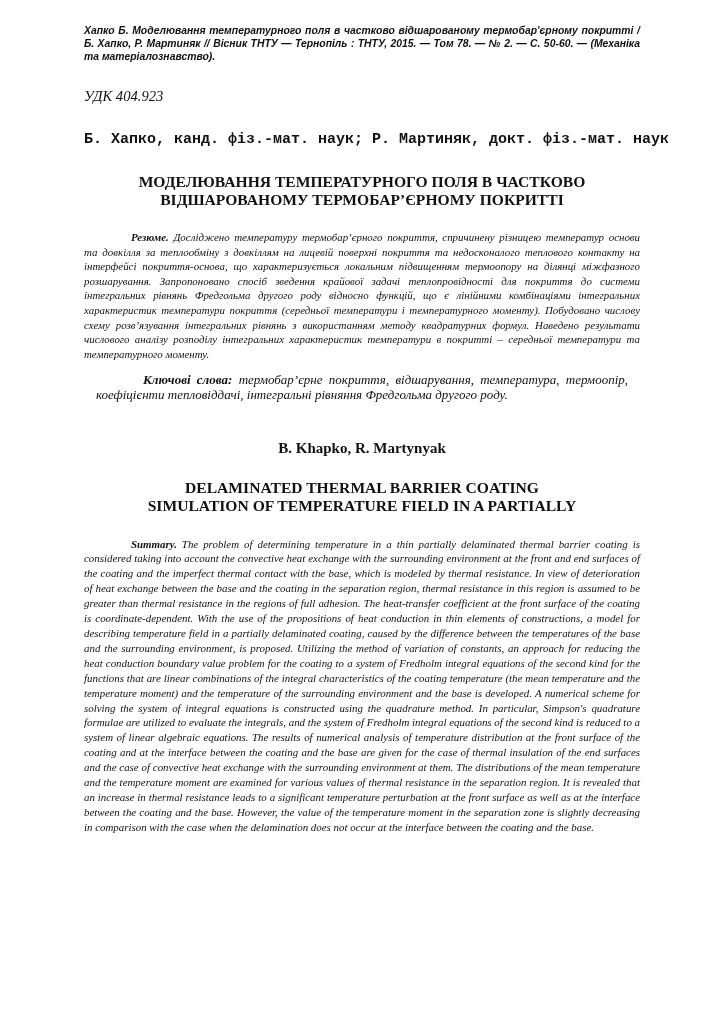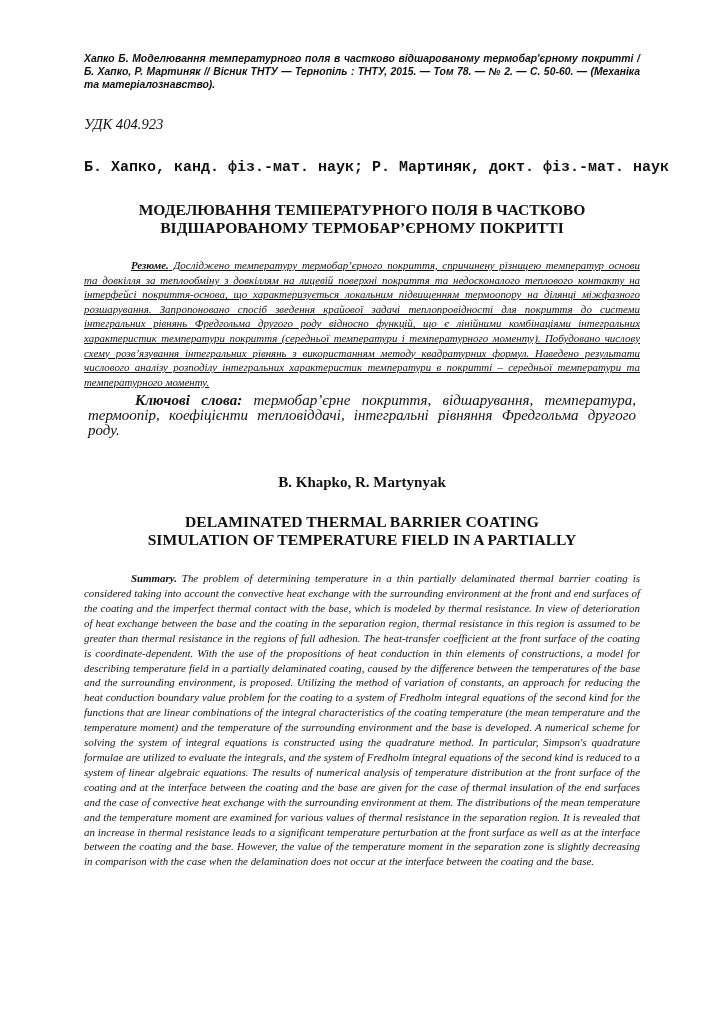--- a/index.html
+++ b/index.html
@@ -1,17 +1,17 @@
 <!DOCTYPE html>
 <html><head>
 <meta charset="utf-8">
 <style>
   html, body { margin: 0; padding: 0; background: #ffffff; }
   body { width: 724px; height: 1024px; position: relative; overflow: hidden; color: #111; }
-  .page { position: absolute; left: 84px; top: 52px; width: 556px; }
+  .page { position: absolute; left: 84px; top: 24px; width: 556px; }
   .citation {
     font-family: "Liberation Sans", sans-serif; font-weight: bold; font-style: italic;
     font-size: 10.4px; line-height: 13px; text-align: justify; margin: 0;
   }
   .udk {
     font-family: "Liberation Serif", serif; font-style: italic; font-size: 14.6px;
     margin: 24px 0 0 0; line-height: 18px;
   }
   .authors-ua {
     font-family: Liberation Mono, monospace; font-weight: bold; font-size: 15px;
@@ -20,26 +20,26 @@
   .institute {
     font-family: "Liberation Serif", serif; font-style: italic; font-size: 15.4px;
     text-align: center; margin: 20px 0 0 0; line-height: 18px;
   }
   .title-ua {
     font-family: "Liberation Serif", serif; font-weight: bold; font-size: 15.6px;
     text-align: center; margin: 24px 0 0 0; line-height: 18px;
   }
   .abstract {
     font-family: "Liberation Serif", serif; font-style: italic; font-size: 10.9px;
-    line-height: 14.6px; text-align: justify; margin: 21px 0 0 0; text-align-last: left; text-decoration: underline;
+    line-height: 14.6px; text-align: justify; margin: 21px 0 0 0; text-align-last: left;
   }
   .abstract .lead { font-weight: bold; padding-left: 47px; }
   .keywords {
-    font-family: "Liberation Serif", serif; font-style: italic; font-size: 15px;
-    line-height: 14.6px; text-align: justify; margin: 4px; text-align-last: left;
+    font-family: "Liberation Serif", serif; font-style: italic; font-size: 13px;
+    line-height: 14.6px; text-align: justify; margin: 12px; text-align-last: left;
   }
   .keywords .lead { font-weight: bold; padding-left: 47px; }
   .authors-en {
     font-family: "Liberation Serif", serif; font-weight: bold; font-size: 15px;
     text-align: center; margin: 36px 0 0 0; line-height: 18px;
   }
   .title-en {
     font-family: "Liberation Serif", serif; font-weight: bold; font-size: 15.6px;
     text-align: center; margin: 22px 0 0 0; line-height: 18px;
   }

